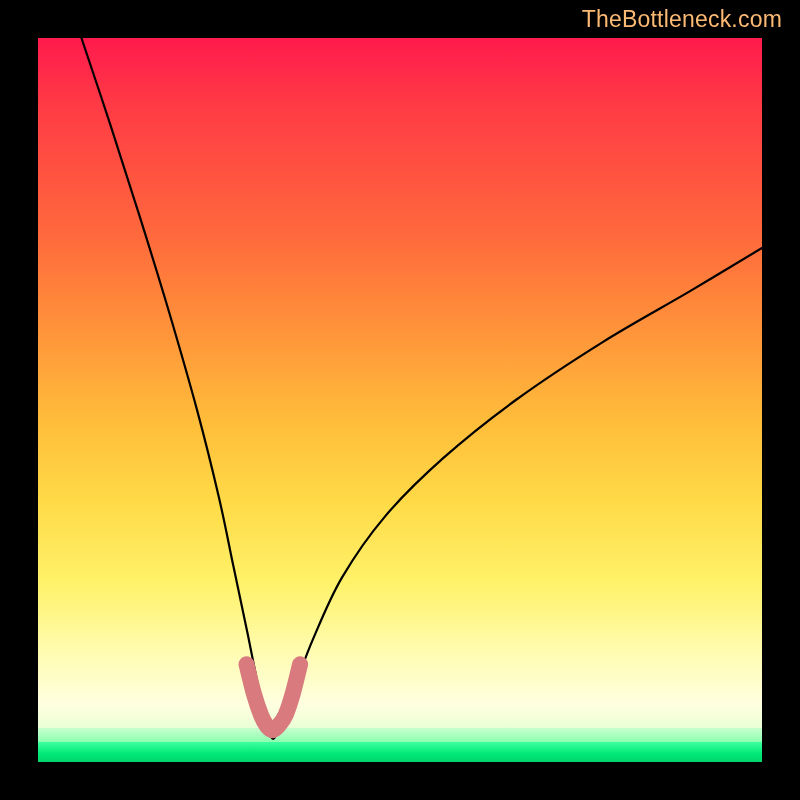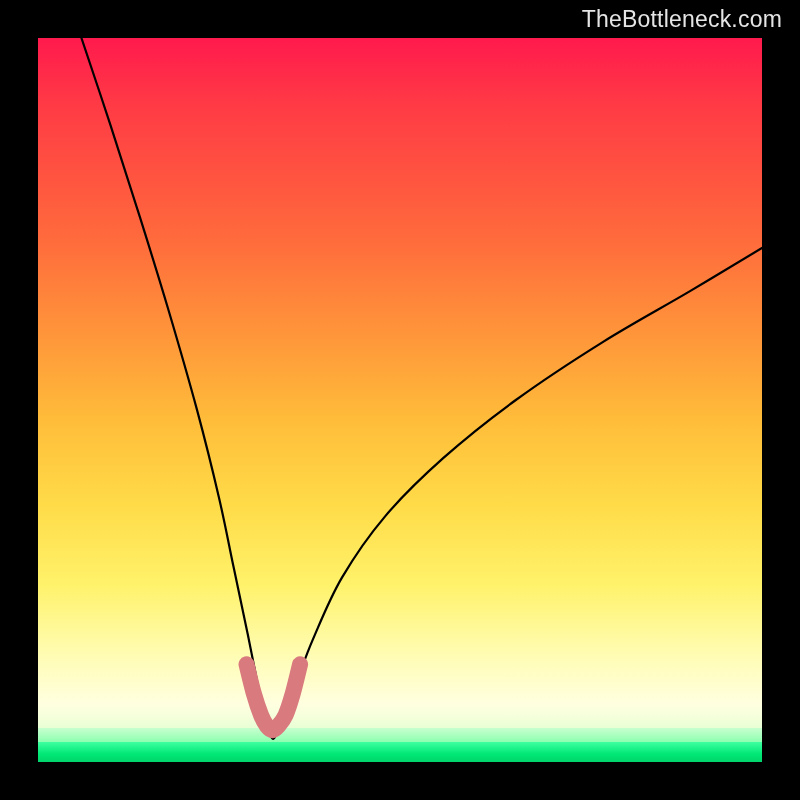--- a/index.html
+++ b/index.html
@@ -70,21 +70,21 @@
   svg.curve {
     position: absolute;
     inset: 0;
     width: 100%;
     height: 100%;
   }
   .watermark {
     position: absolute;
     top: 6px;
     right: 18px;
-    color: #e5e5e5;
+    color: #fdba74;
     font-size: 23px;
     font-weight: 400;
     letter-spacing: 0.2px;
     user-select: none;
   }
 </style>
 </head>
 <body>
 
 <div class="frame">

